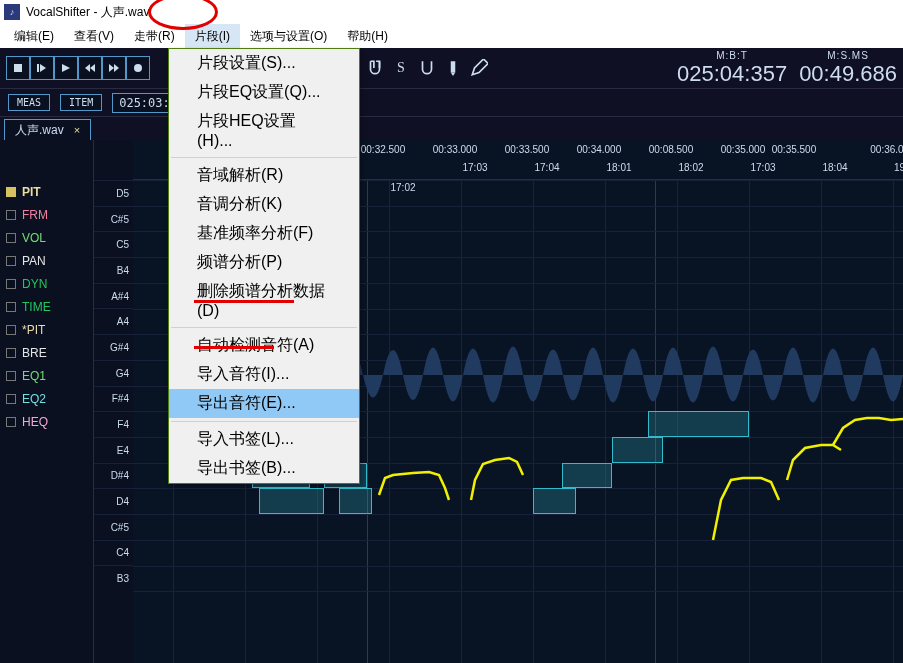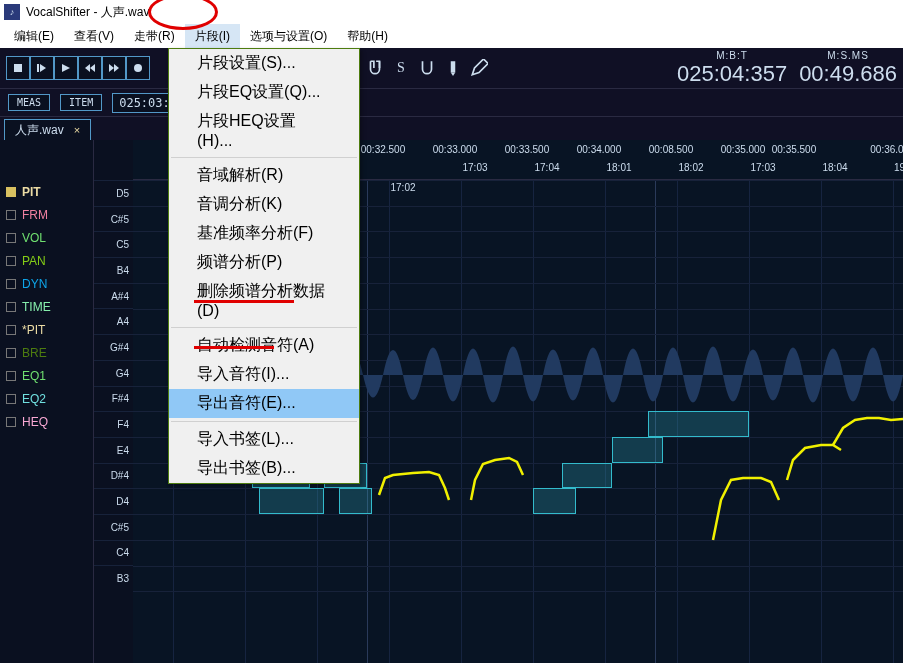--- a/index.html
+++ b/index.html
@@ -24,23 +24,23 @@
 .sbtn { font-family:"Consolas",monospace; font-size:10px; color:#cdddee; border:1px solid #5298c8; background:#0a1020; padding:2px 8px; }
 .tabbar { height:24px; background:#101025; display:flex; padding:2px 4px 0; border-top:1px solid #2a2a42; }
 .tab { font-family:"Consolas",monospace; font-size:12px; color:#cdddee; border:1px solid #5298c8; border-bottom:none; background:#0a1020; padding:2px 10px; display:flex; align-items:center; gap:10px; }
 .tab .close { color:#ecdca5; font-size:11px; }
 .workspace { position:relative; height:523px; background:#0a1020; display:flex; }
 .side-panels { width:93px; background:#0a1020; display:flex; flex-direction:column; }
 .params { padding-top:40px; }
 .param { height:23px; display:flex; align-items:center; gap:6px; padding:0 6px; font-family:"Consolas",monospace; font-size:12px; }
 .param .sq { width:10px; height:10px; border:1px solid #777; }
 .param.pit .sq{background:#d8c060;border-color:#d8c060} .param.pit .txt{color:#ecdca5;font-weight:bold}
-.param.frm .txt{color:#f080a0} .param.vol .txt{color:#70e070} .param.pan .txt{color:#84cc16}
-.param.dyn .txt{color:#0ea5e9} .param.time .txt{color:#86efac} .param.spit .txt{color:#ecdca5}
-.param.bre .txt{color:#4d7c0f} .param.eq1 .txt{color:#70e070} .param.eq2 .txt{color:#70e0e0}
+.param.frm .txt{color:#f080a0} .param.vol .txt{color:#70e070} .param.pan .txt{color:#e5e5e5}
+.param.dyn .txt{color:#22c55e} .param.time .txt{color:#22c55e} .param.spit .txt{color:#ecdca5}
+.param.bre .txt{color:#e5e5e5} .param.eq1 .txt{color:#70e070} .param.eq2 .txt{color:#70e0e0}
 .param.heq .txt{color:#f9a8d4}
 .piano { width:40px; background:#0a1020; border-left:1px solid #2a2a42; font-family:"Consolas",monospace; font-size:10px; color:#cdddee; padding-top:40px; }
 .piano .key { height:25.7px; display:flex; align-items:center; justify-content:flex-end; padding-right:4px; border-top:1px solid #17223a; }
 .chartpane { flex:1; position:relative; background:#081424; overflow:hidden; }
 .ruler { height:40px; border-bottom:1px solid #2a2a42; font-family:"Consolas",monospace; font-size:10px; color:#cdddee; position:relative; }
 .ruler-top, .ruler-bot { position:absolute; left:0; right:0; display:flex; }
 .ruler-top { top:4px; height:16px; } .ruler-bot { top:22px; height:16px; }
 .rt { position:absolute; transform:translateX(-50%); white-space:nowrap; }
 .gridlines .gl { position:absolute; top:40px; bottom:0; width:1px; background:#162440; }
 .gridlines .gm { position:absolute; top:40px; bottom:0; width:1px; background:#2a3a5a; }

